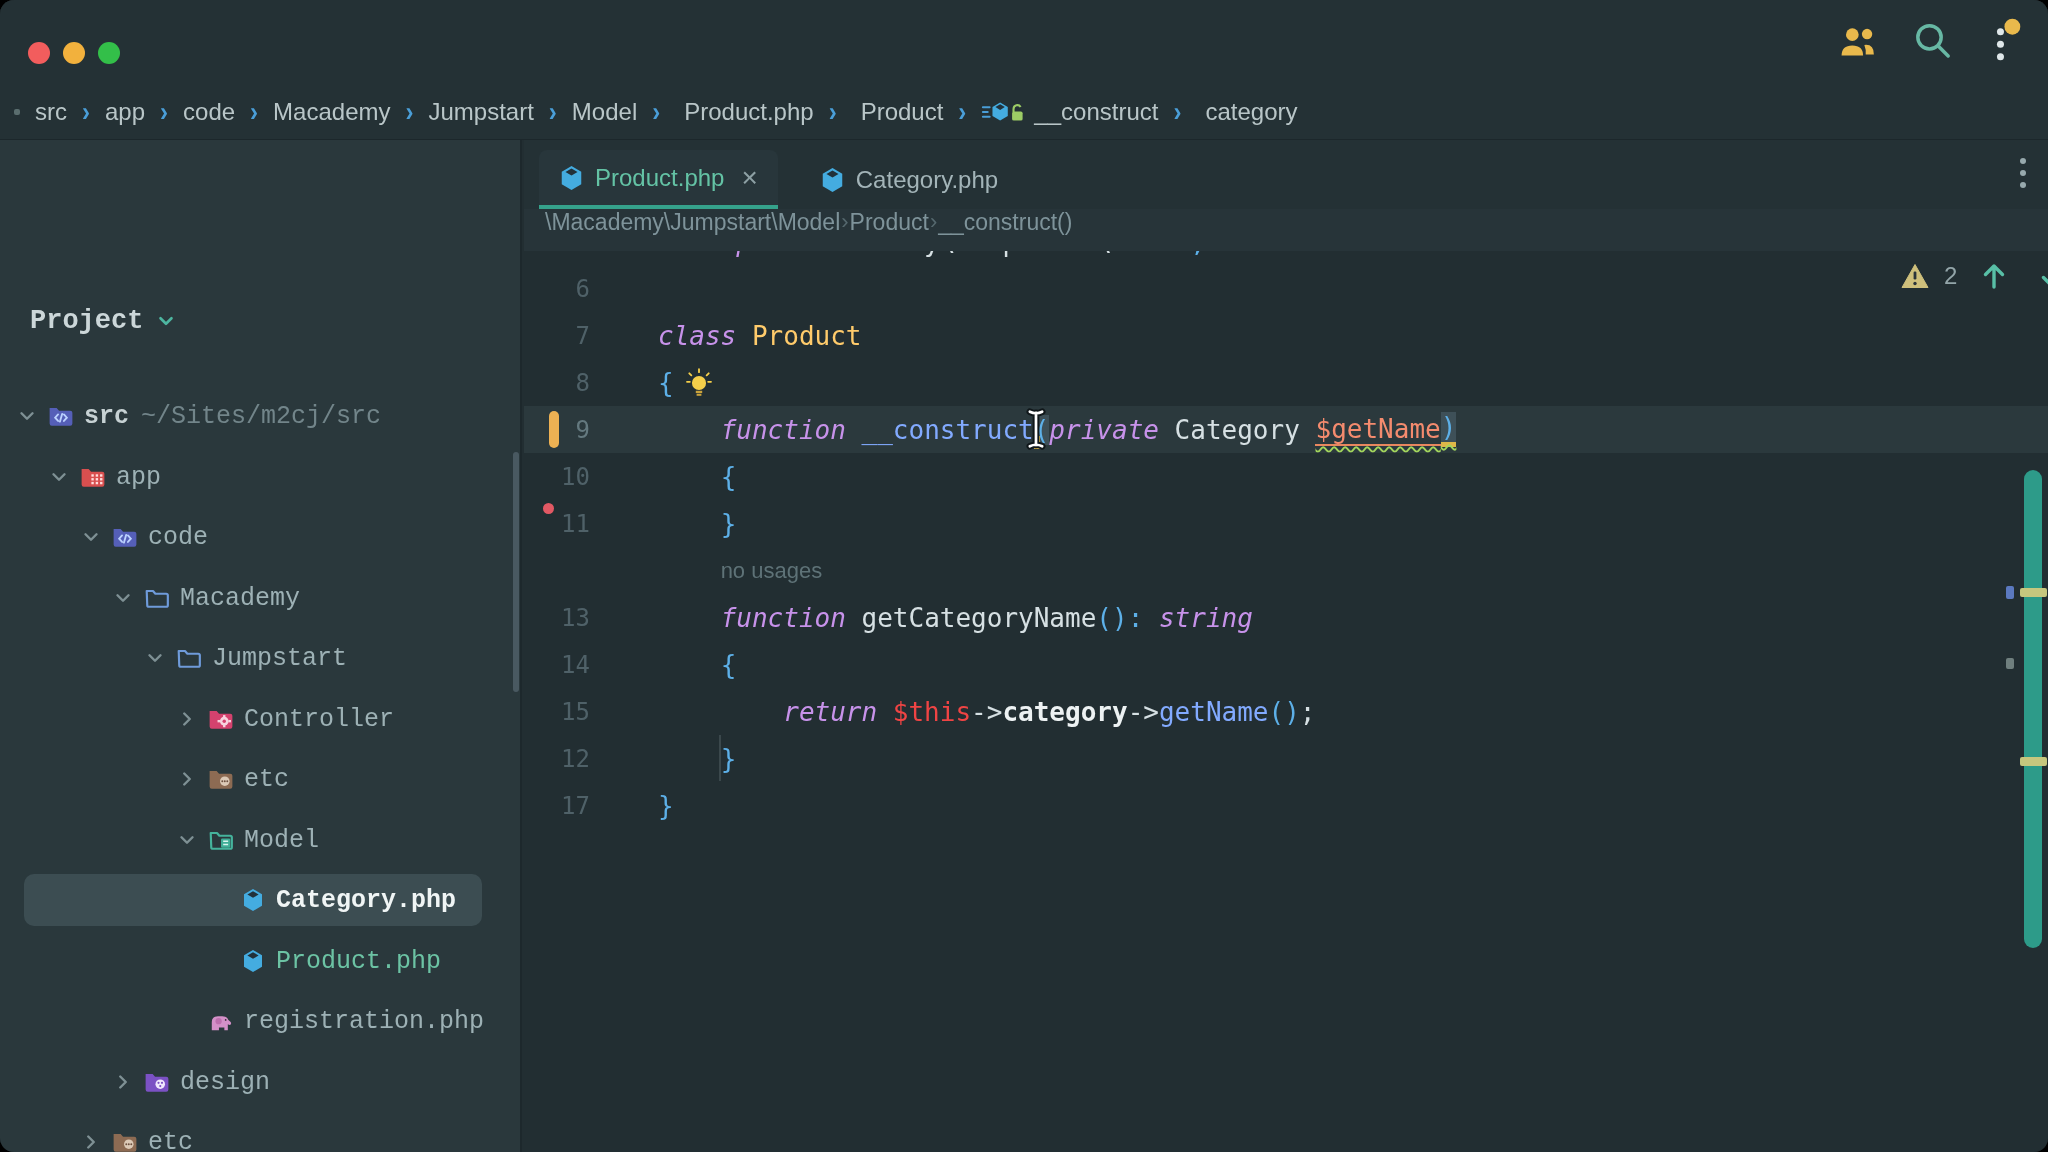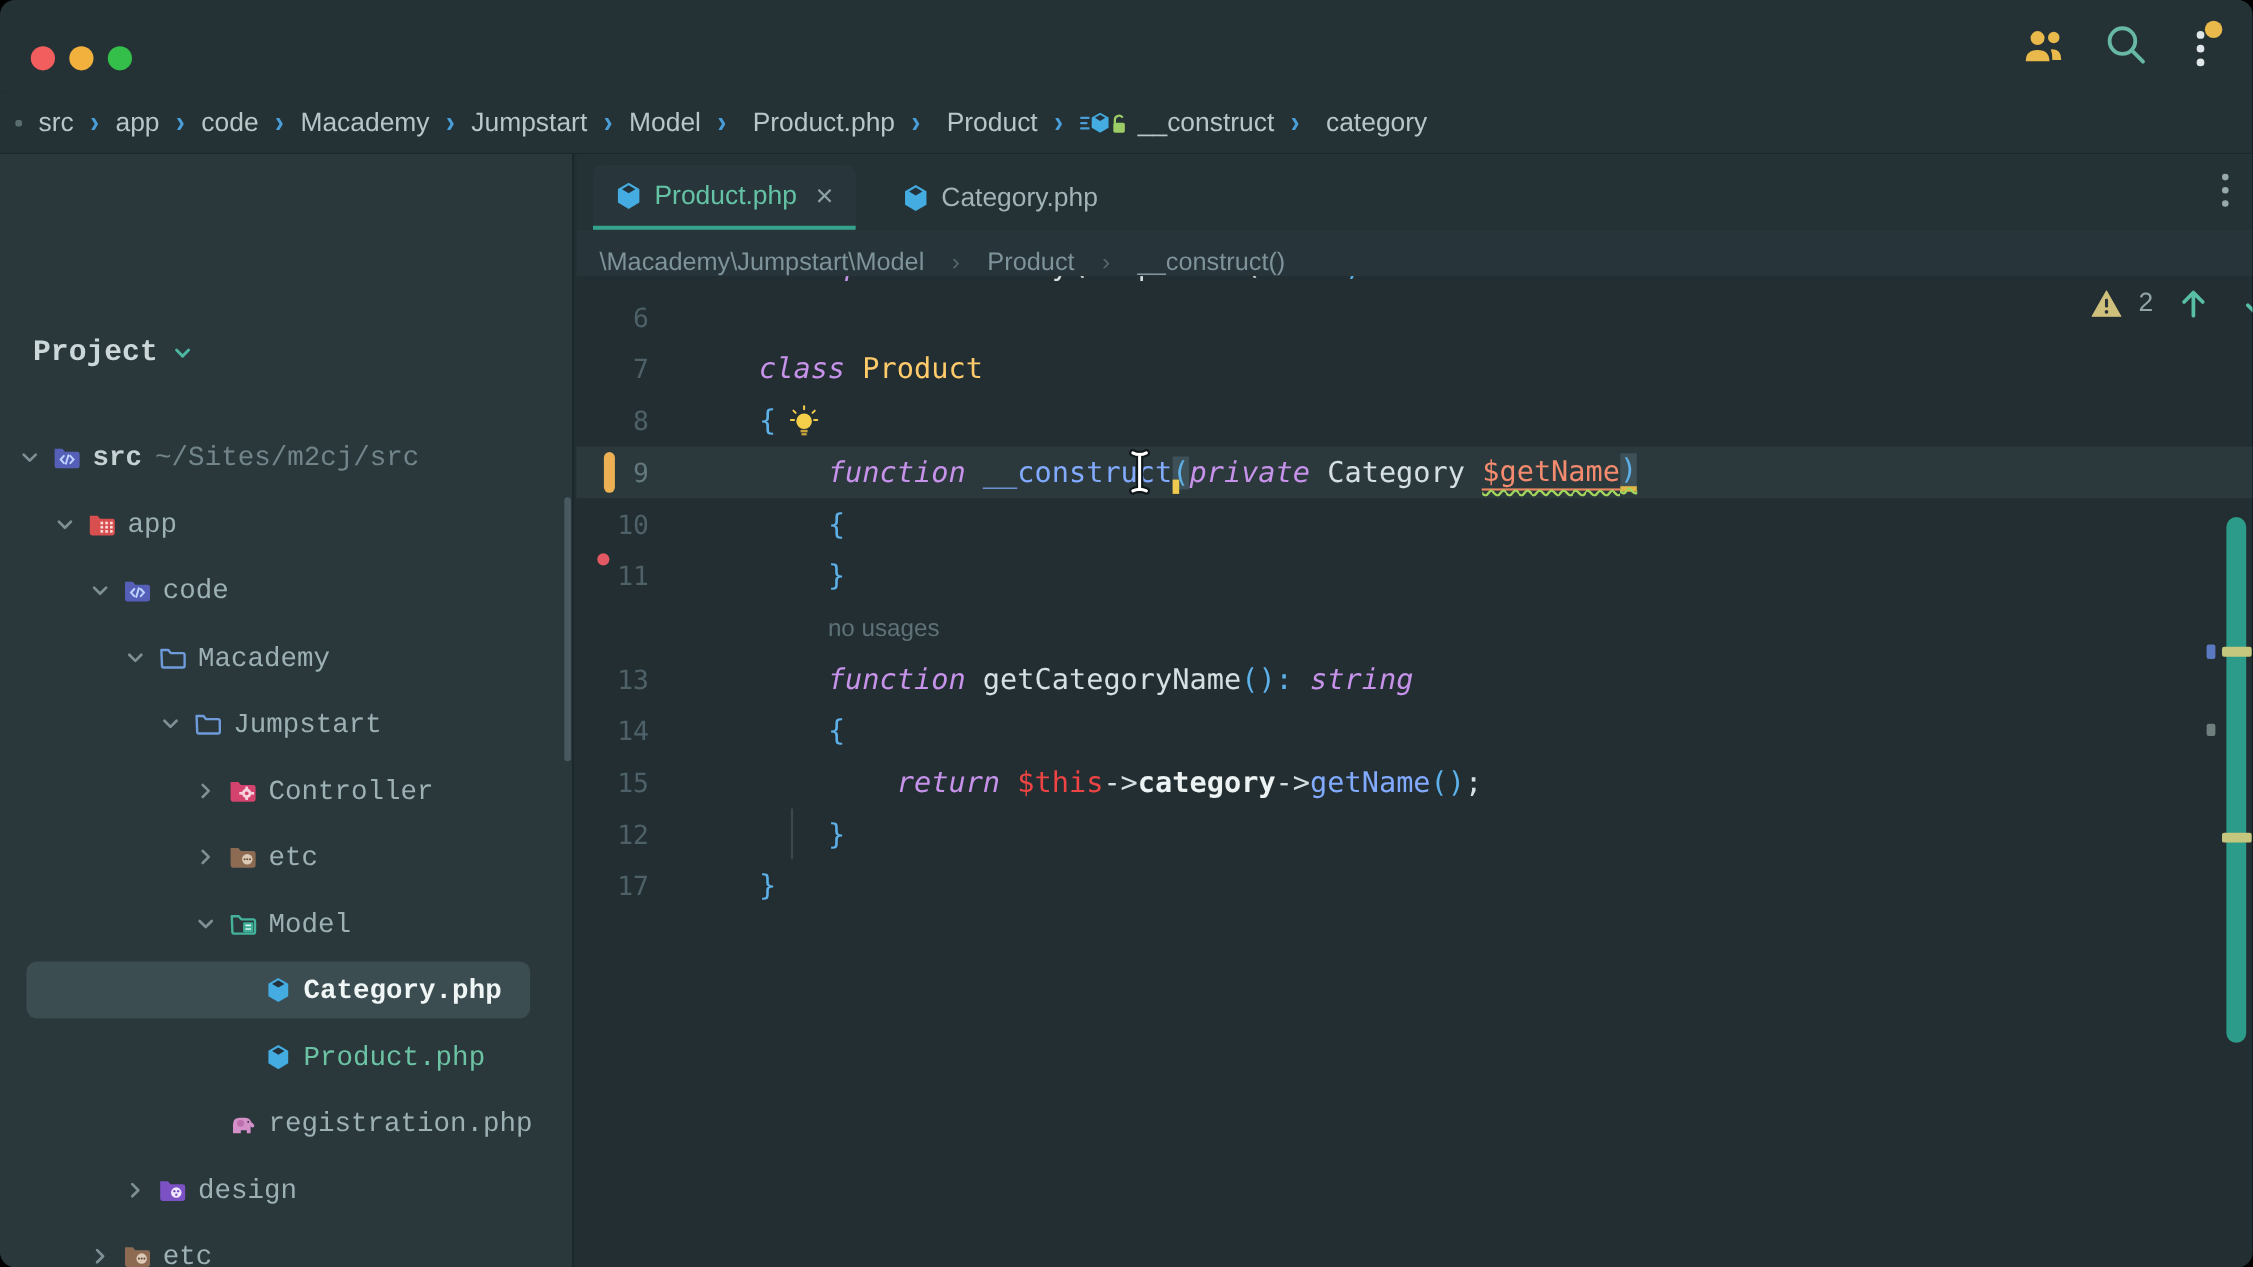--- a/index.html
+++ b/index.html
@@ -40,30 +40,30 @@
   
   .editorbg{position:absolute;left:522px;top:140px;right:0;bottom:0;background:#222e32;}
   .tabstrip{position:absolute;left:524px;top:140px;right:0;height:69px;background:#243135;display:flex;align-items:flex-end;z-index:5;}
   .tab{height:59px;display:flex;align-items:center;padding:0 20px;gap:11px;font-size:24px;color:#a3b4b8;cursor:default;}
   .tab .ic svg{width:25px;height:26px;display:block;}
   .tab.active{background:#28363b;border-bottom:4px solid #35a28b;border-radius:8px 8px 0 0;margin-left:15px;color:#64c3a5;box-sizing:border-box;}
   .tab.plain{margin-left:22px;}
   .tabclose{color:#8da0a4;font-size:28px;line-height:20px;margin-left:6px;}
   .tabkebab{position:absolute;right:22px;top:158px;display:flex;flex-direction:column;gap:6px;z-index:6;}
   .tabkebab i{width:6px;height:6px;border-radius:50%;background:#97a9ad;}
-  .ebc{position:absolute;left:524px;top:209px;right:0;height:42px;background:#273439;display:flex;align-items:flex-end;gap:25px;padding-left:21px;font-size:23px;color:#7e939a;z-index:5;box-sizing:border-box;}
+  .ebc{position:absolute;left:524px;top:209px;right:0;height:42px;background:#273439;display:flex;align-items:flex-start;gap:1px;padding-left:21px;font-size:23px;color:#7e939a;z-index:5;box-sizing:border-box;}
   .esep{color:#55686e;font-size:22px;}
 
   
   .codelines{position:absolute;left:524px;top:218px;right:0;z-index:2;font-family:"DejaVu Sans Mono",monospace;font-size:26px;}
   .cl{display:flex;height:47px;align-items:center;}
   .cl.active{background:#2b393d;}
   .ln{flex:none;width:66px;text-align:right;font-size:24px;color:#4f6168;}
   .cl.active .ln{color:#64797f;}
-  .lt{white-space:pre;margin-left:100px;display:inline-flex;align-items:center;}
+  .lt{white-space:pre;margin-left:68px;display:inline-flex;align-items:center;}
   .kw{color:#c792ea;font-style:italic;}
   .cls{color:#ffcb6b;}
   .fn{color:#82aaff;}
   .br{color:#5db0e8;}
   .brx{color:#5db0e8;background:#3e5058;}
   .caret{position:relative;}
   .caret::after{content:"";position:absolute;left:0;bottom:-4px;width:6px;height:13px;background:#f0c94f;}
   .under{border-bottom:5px solid #dfb748;}
   .varp{color:#f48b6e;border-bottom:2px solid #e8875f;}
   .wavy{text-decoration:underline wavy #a3d65c 2px;text-underline-offset:8px;-webkit-text-decoration:underline wavy #a3d65c;text-decoration-skip-ink:none;}

